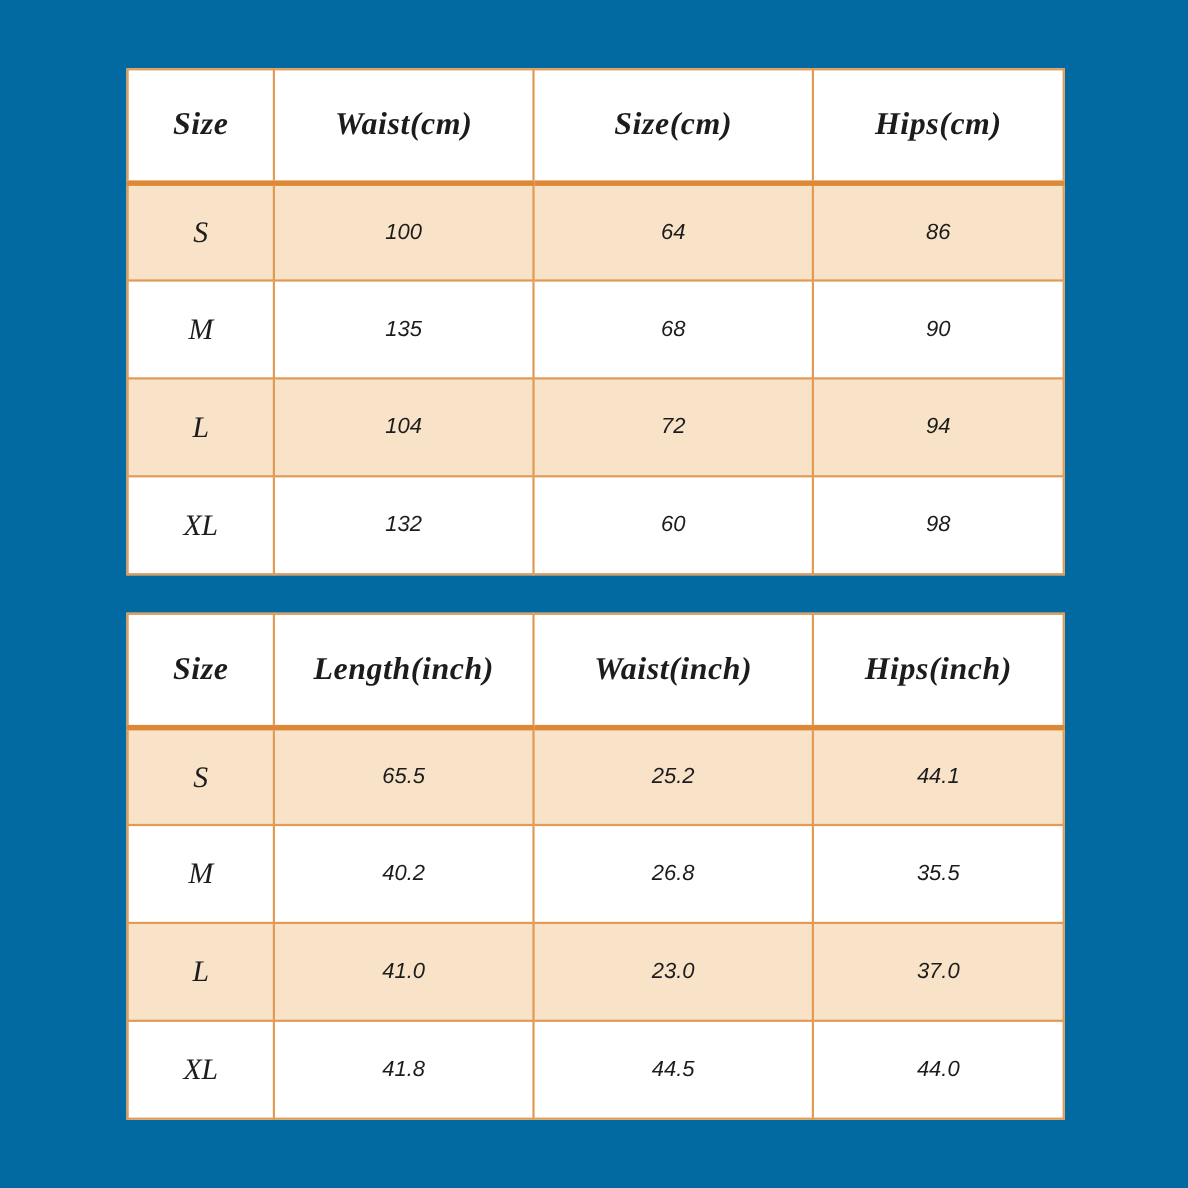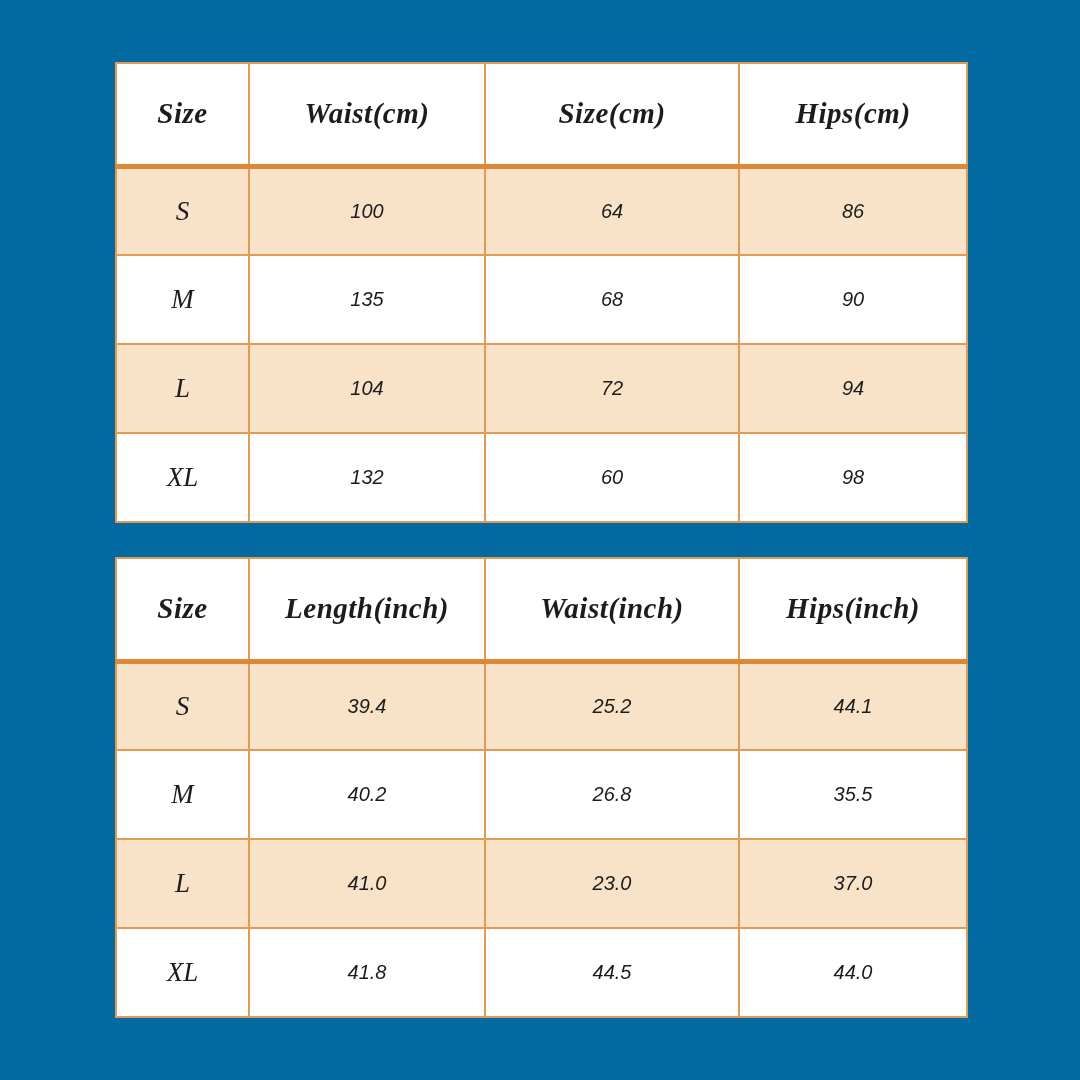--- a/index.html
+++ b/index.html
@@ -122,21 +122,21 @@
       <tr>
         <th>Size</th>
         <th>Length(inch)</th>
         <th>Waist(inch)</th>
         <th>Hips(inch)</th>
       </tr>
     </thead>
     <tbody>
       <tr class="stripe">
         <td class="size-cell">S</td>
-        <td class="value-cell">39.4</td>
+        <td class="value-cell">65.5</td>
         <td class="value-cell">25.2</td>
         <td class="value-cell">44.1</td>
       </tr>
       <tr class="plain">
         <td class="size-cell">M</td>
         <td class="value-cell">40.2</td>
         <td class="value-cell">26.8</td>
         <td class="value-cell">35.5</td>
       </tr>
       <tr class="stripe">

